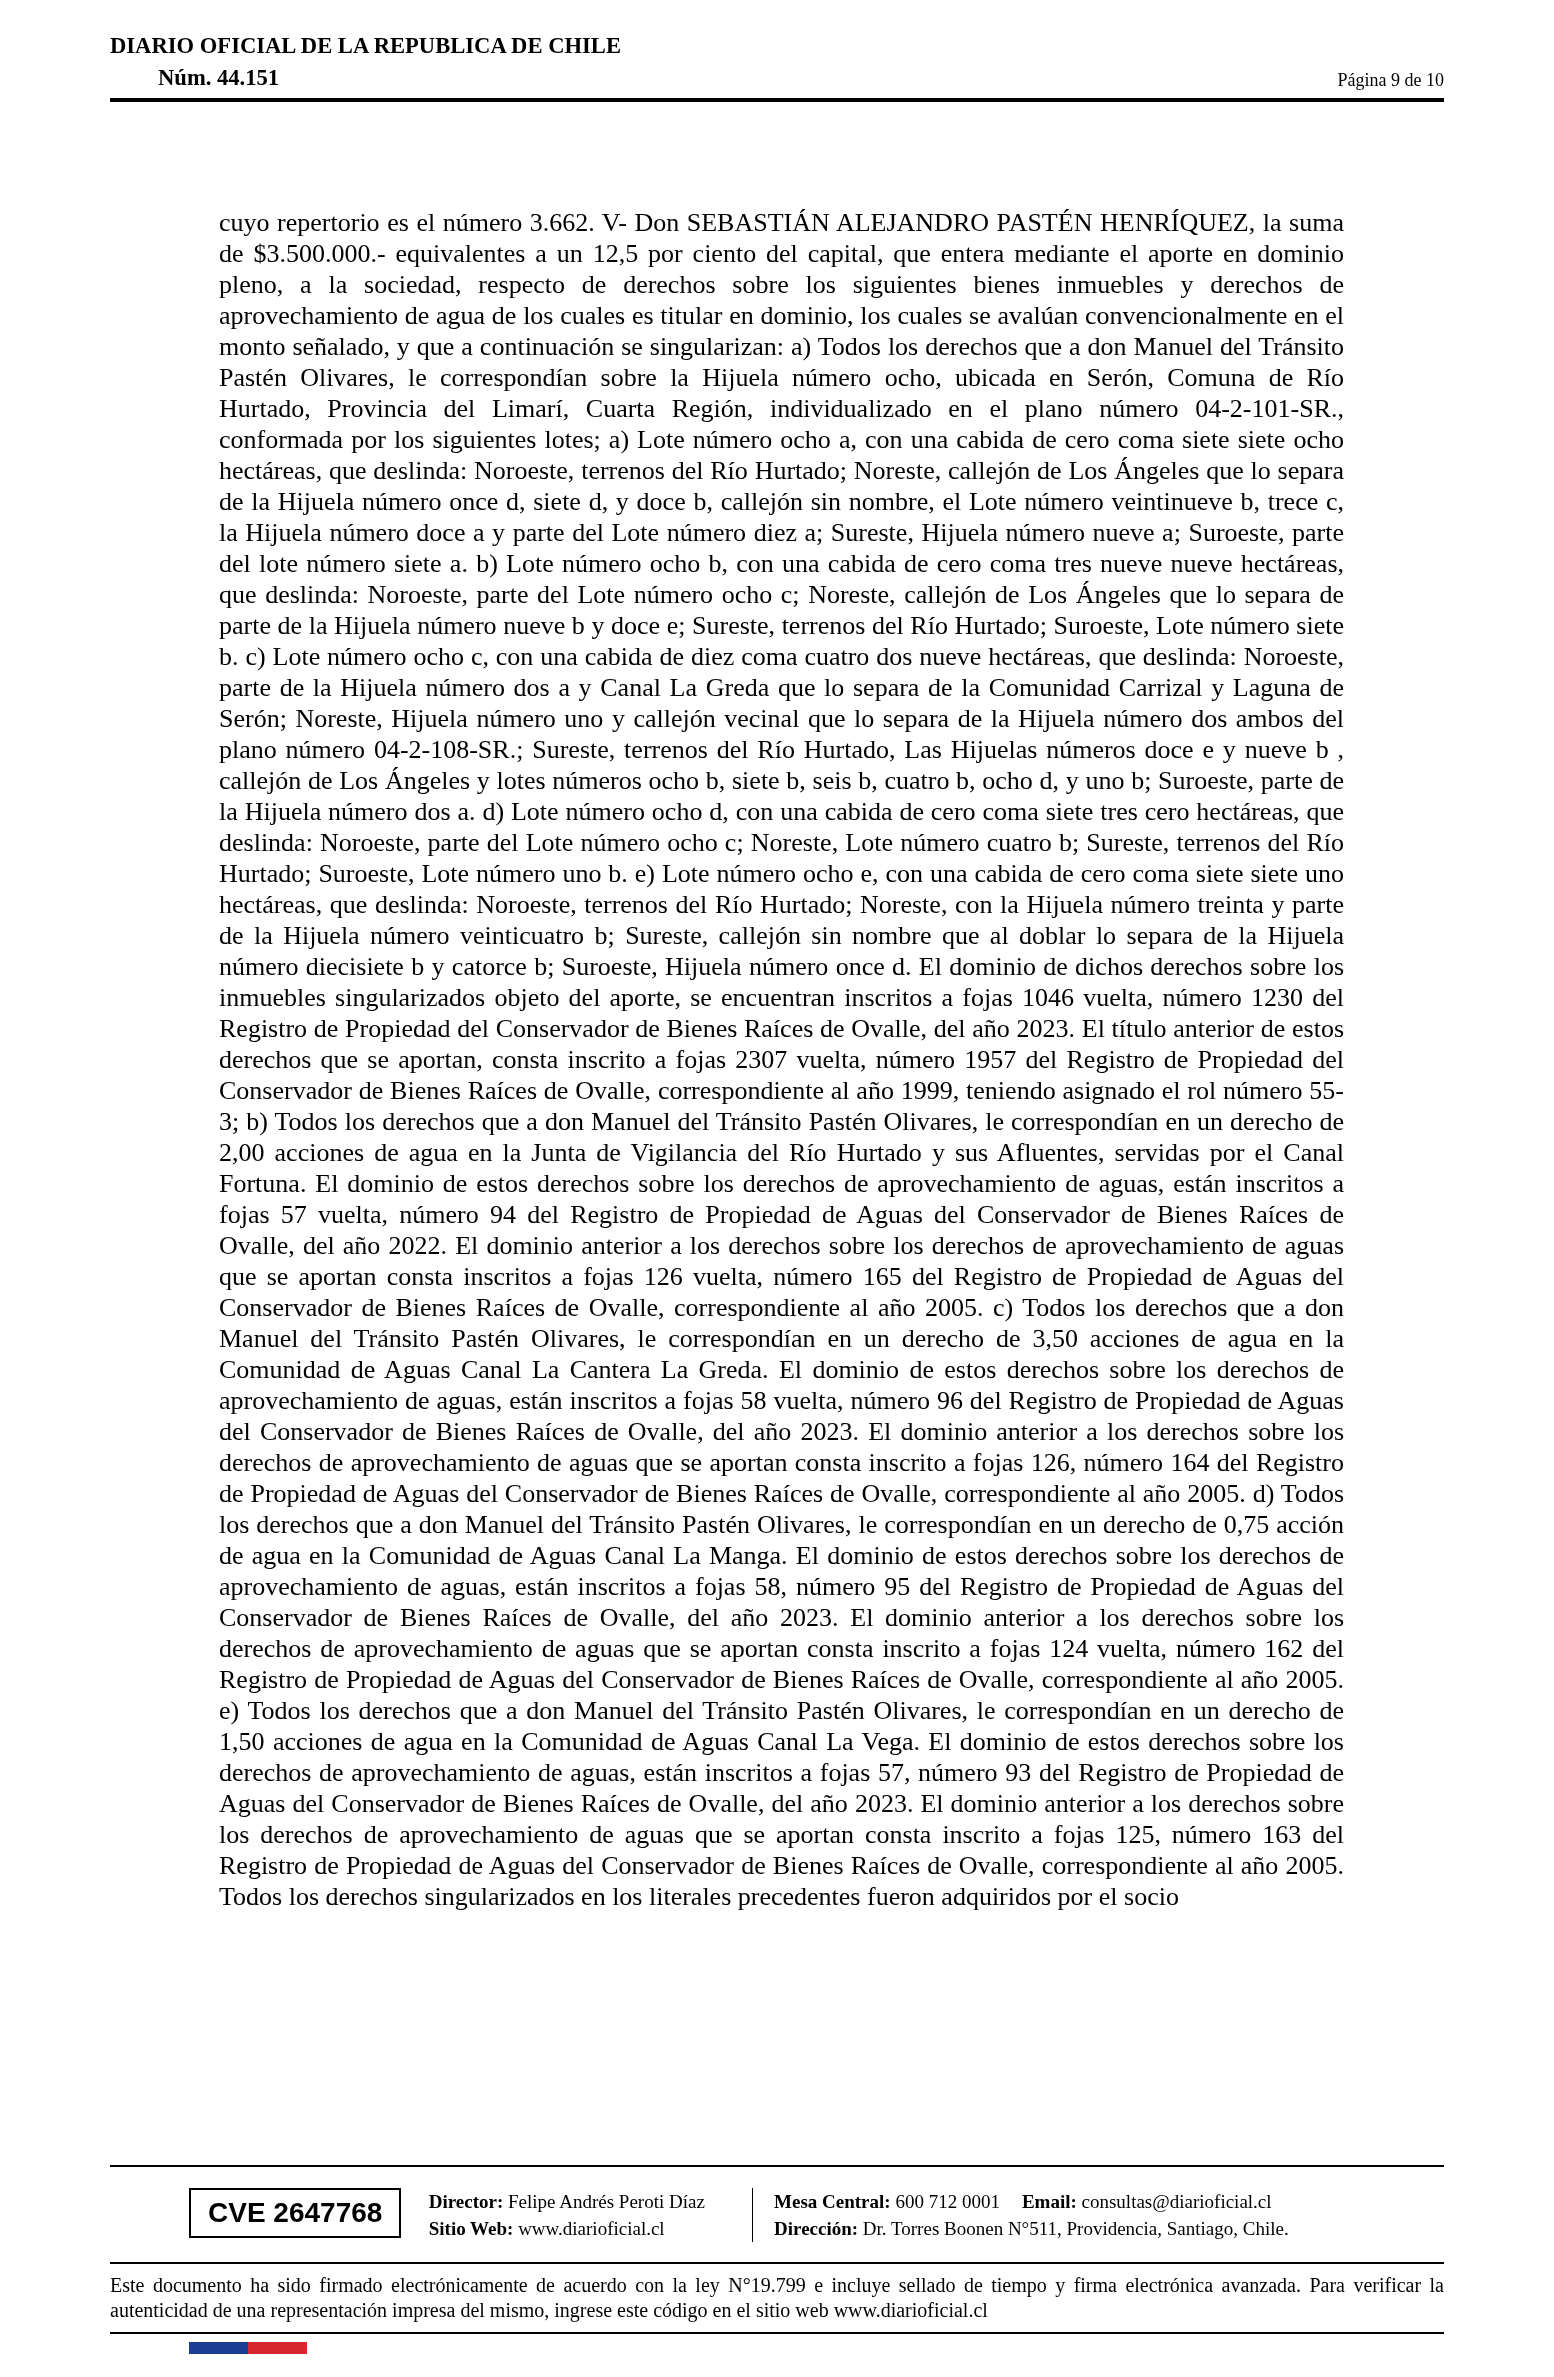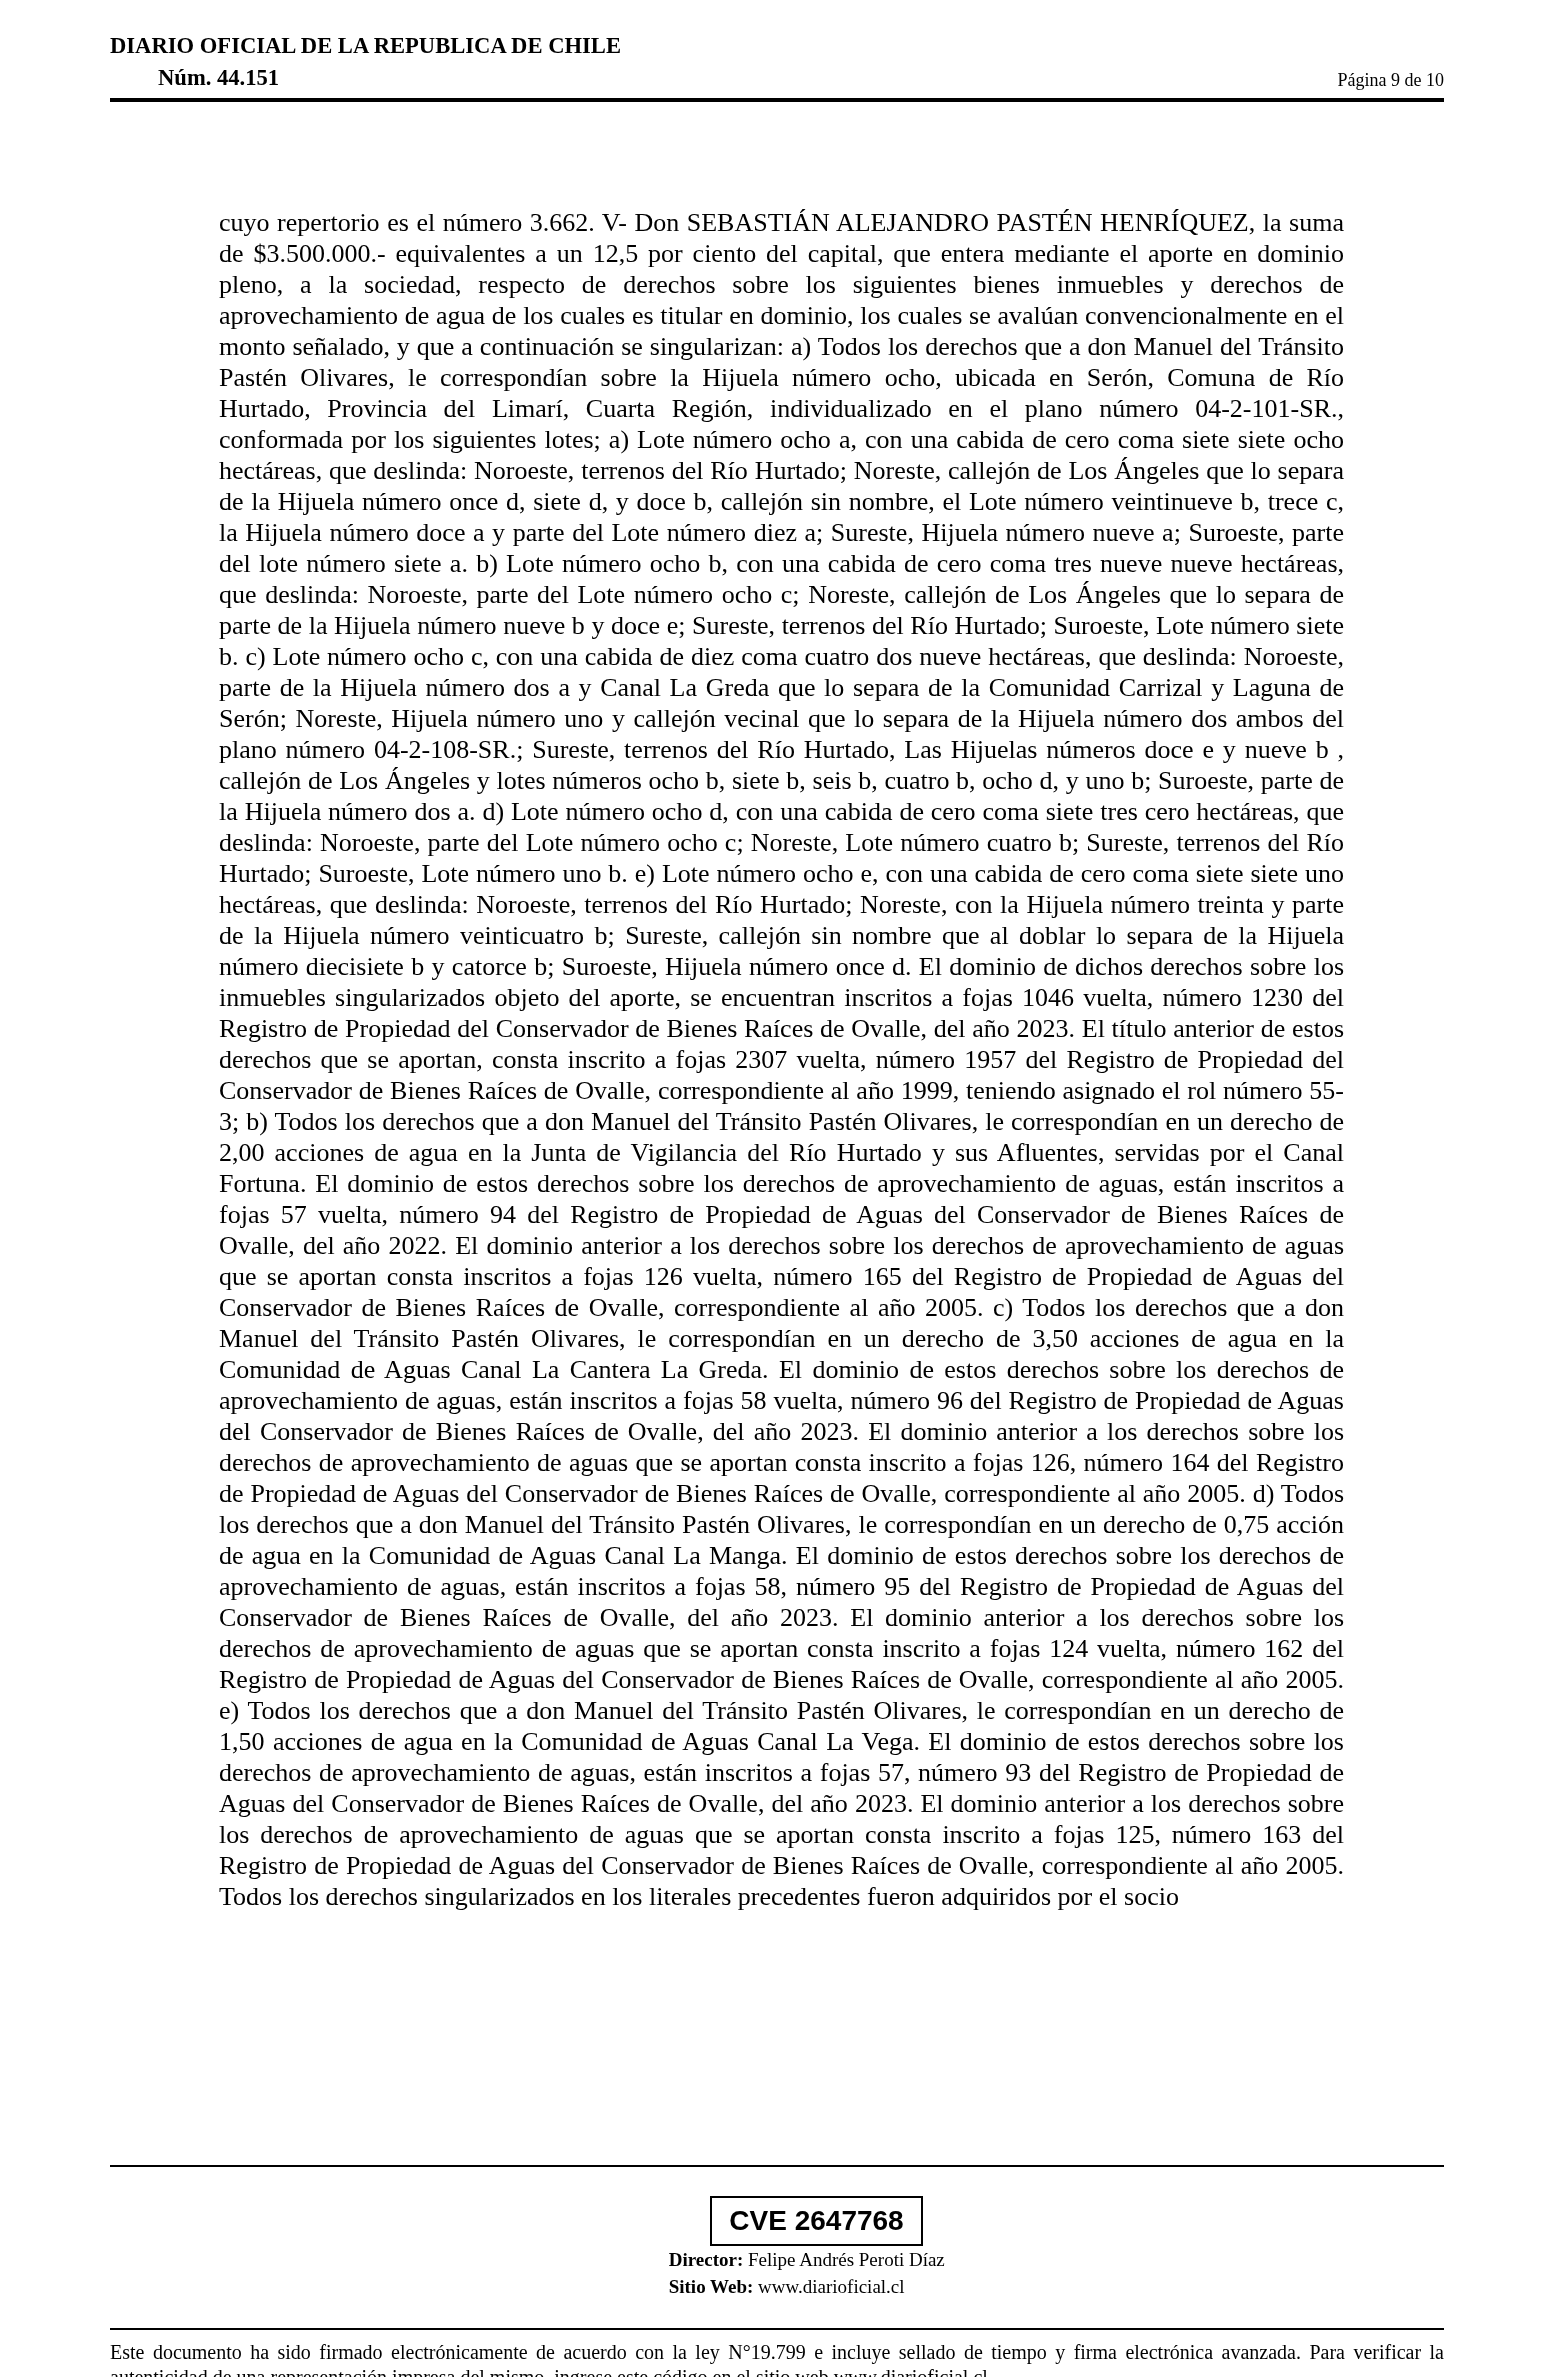--- a/index.html
+++ b/index.html
@@ -21,22 +21,22 @@
   .rule.medium { height:2.4px; }
   .rule.thin   { height:1.8px; }
   
   .body-text {
     margin:105px 210px 12px 219px;
     font-size:26px; line-height:31px; text-align:justify;font-family:Liberation Serif, serif;
   }
   
   .footer { position:absolute; left:0; right:0; top:2165px; }
   .footer-row {
-    margin:16px 110px; padding:12.2px 0 12.2px 79px;
-    display:flex; align-items:center;flex-direction:column;
+    margin:8px 110px; padding:12.2px 0 12.2px 79px;
+    display:flex; align-items:flex-start;
   }
   .cve-box {
     border:2.4px solid #000; padding:7.3px 17px;
     font-family:"Liberation Sans", sans-serif;
     font-weight:bold; font-size:28px; white-space:nowrap;
   }
   .f-col { font-size:19px; line-height:27px; }
   .f-col.director { margin-left:27.4px; width:323px; }
   .f-col.contact  { border-left:1.8px solid #000; padding-left:21.3px; flex:1; }
   .b { font-weight:bold; }
@@ -73,20 +73,24 @@
     <div class="rule medium"></div>
 
     <div class="footer-row">
       <div class="cve-box">CVE 2647768</div>
 
       <div class="f-col director">
         <div><span class="b">Director:</span> <span>Felipe Andrés Peroti Díaz</span></div>
         <div><span class="b">Sitio Web:</span> <span>www.diarioficial.cl</span></div>
       </div>
 
+      <div class="f-col contact">
+        <div><span class="b">Mesa Central:</span> <span>600 712 0001</span><span class="b gap">Email:</span> <span>consultas@diarioficial.cl</span></div>
+        <div><span class="b">Dirección:</span> <span>Dr. Torres Boonen N°511, Providencia, Santiago, Chile.</span></div>
+      </div>
     </div>
 
     <div class="rule thin"></div>
 
     <p class="disclaimer">Este documento ha sido firmado electrónicamente de acuerdo con la ley N°19.799 e incluye sellado de tiempo y firma electrónica avanzada. Para verificar la autenticidad de una representación impresa del mismo, ingrese este código en el sitio web www.diarioficial.cl</p>
 
     <div class="rule thin bottom-rule"></div>
 
     <div class="bars">
       <span class="bar" style="background: rgb(27, 63, 148);"></span><span class="bar" style="background: rgb(215, 40, 47);"></span>

